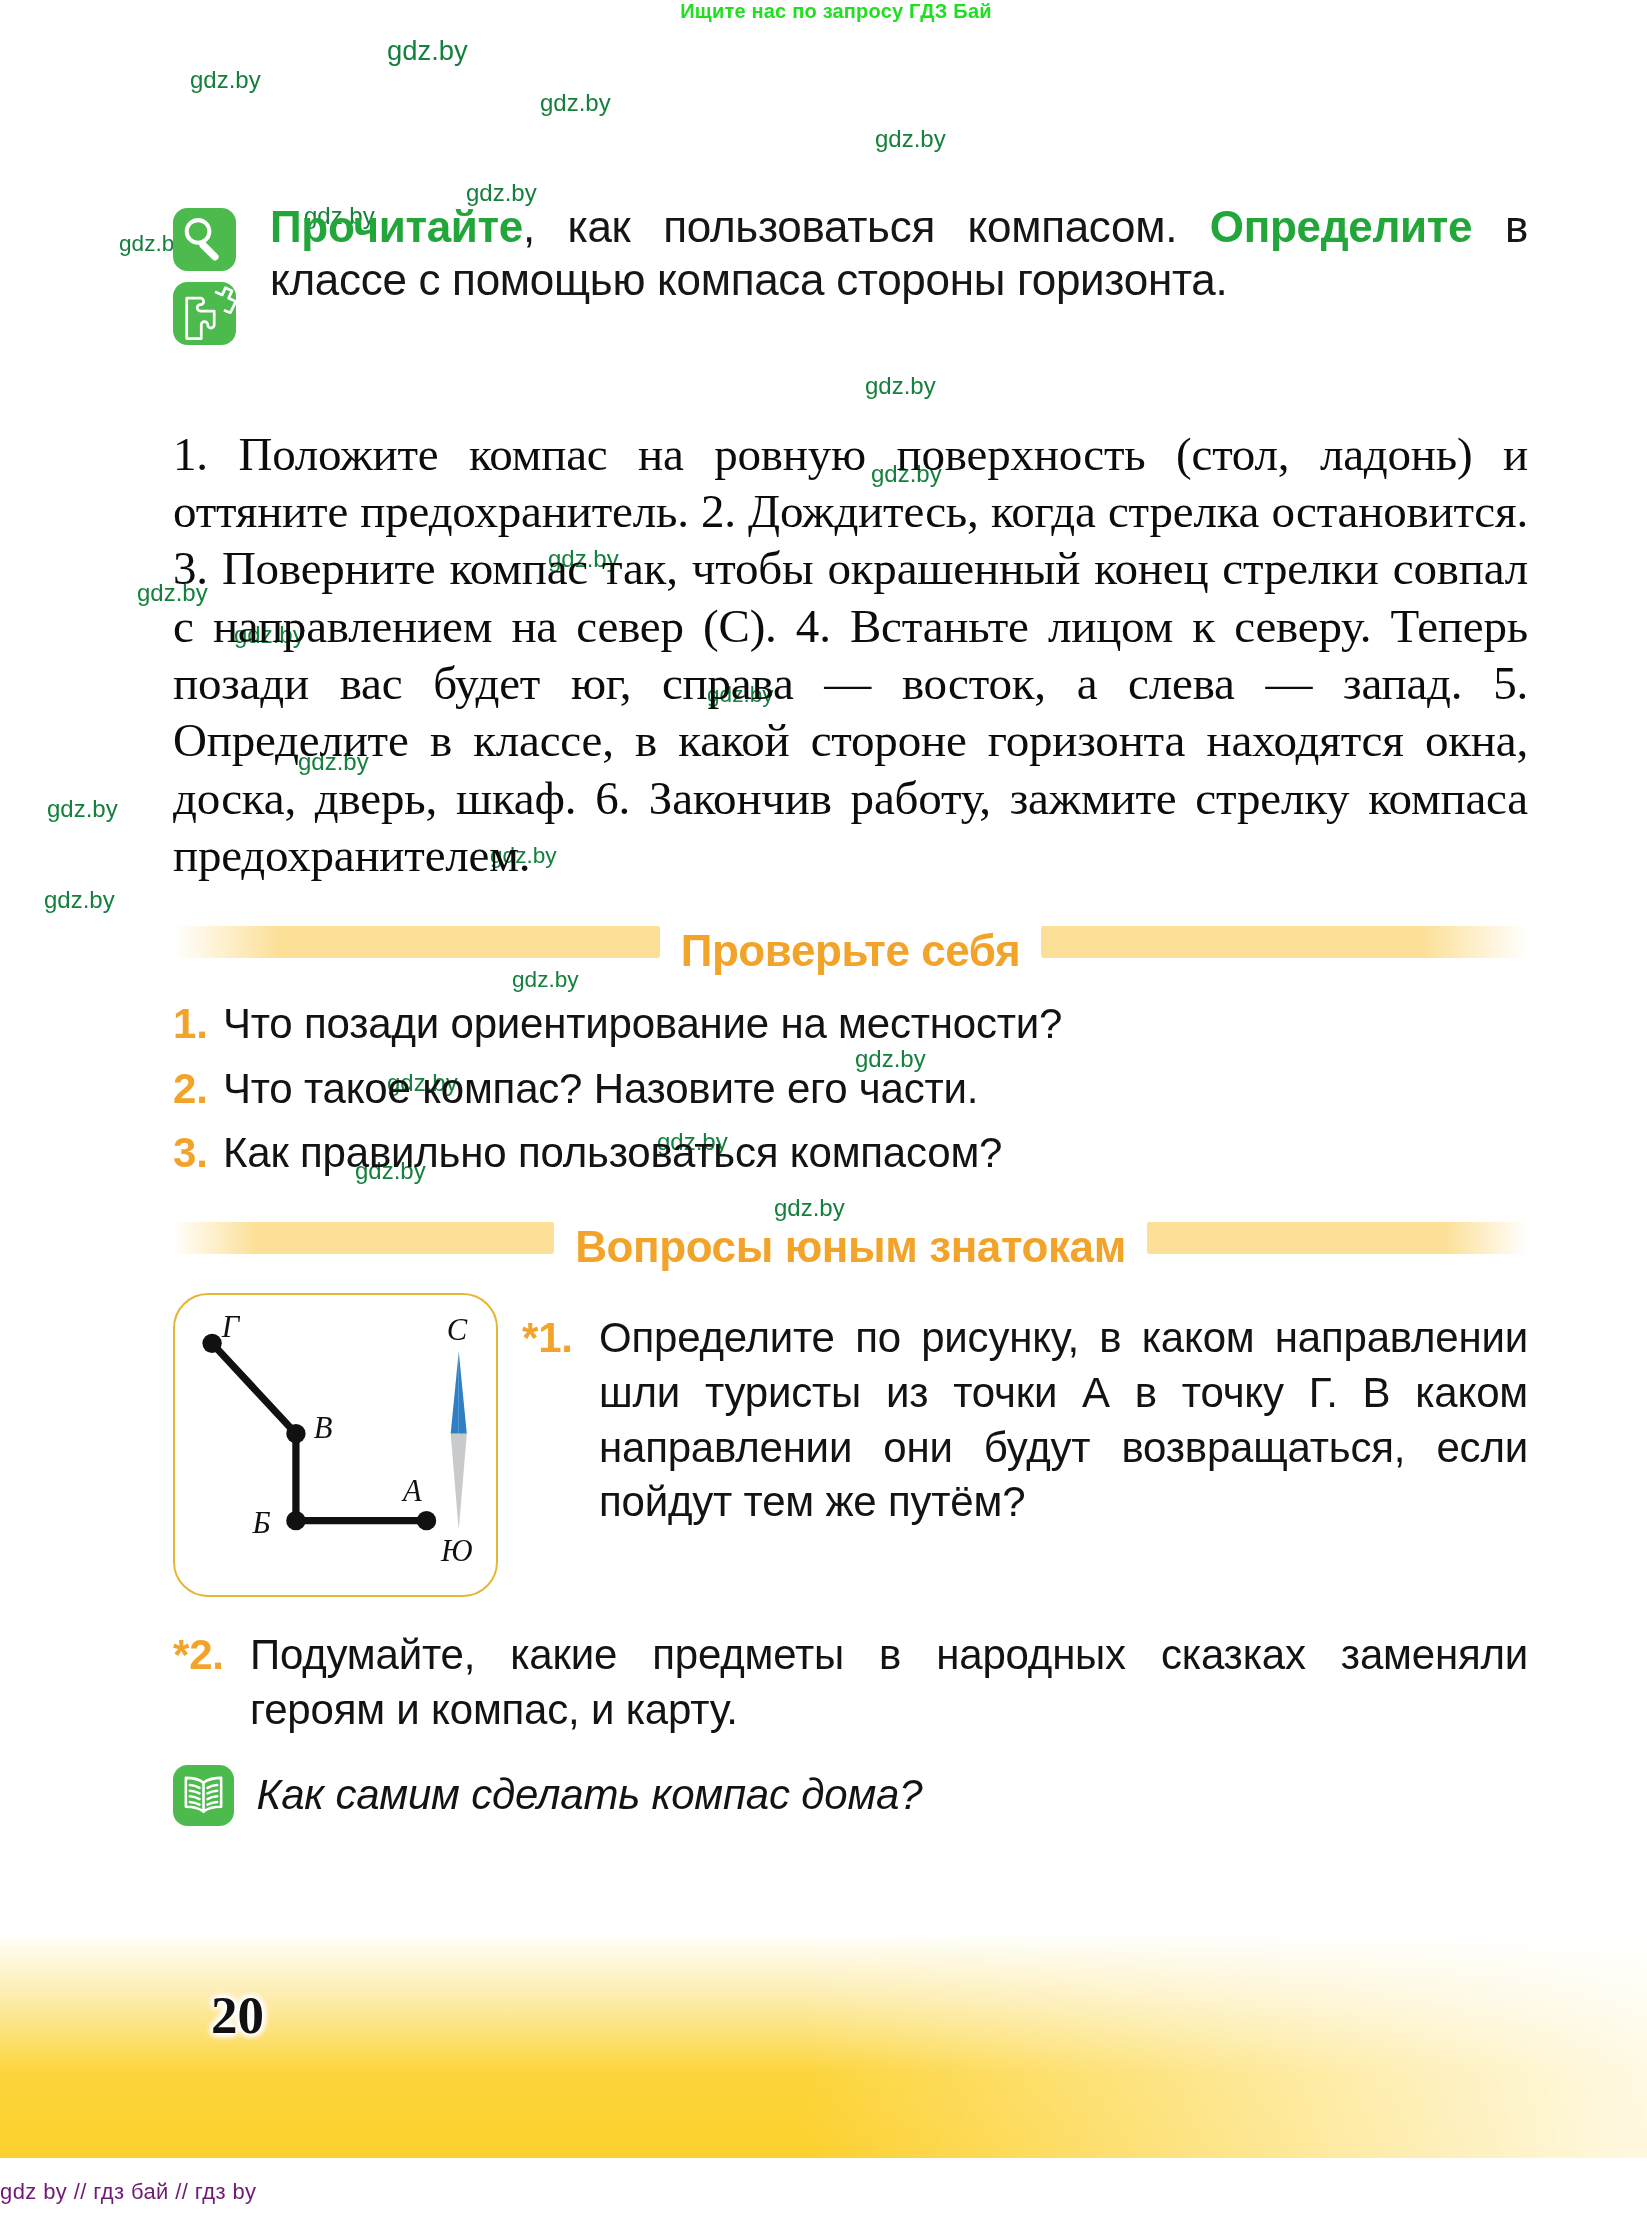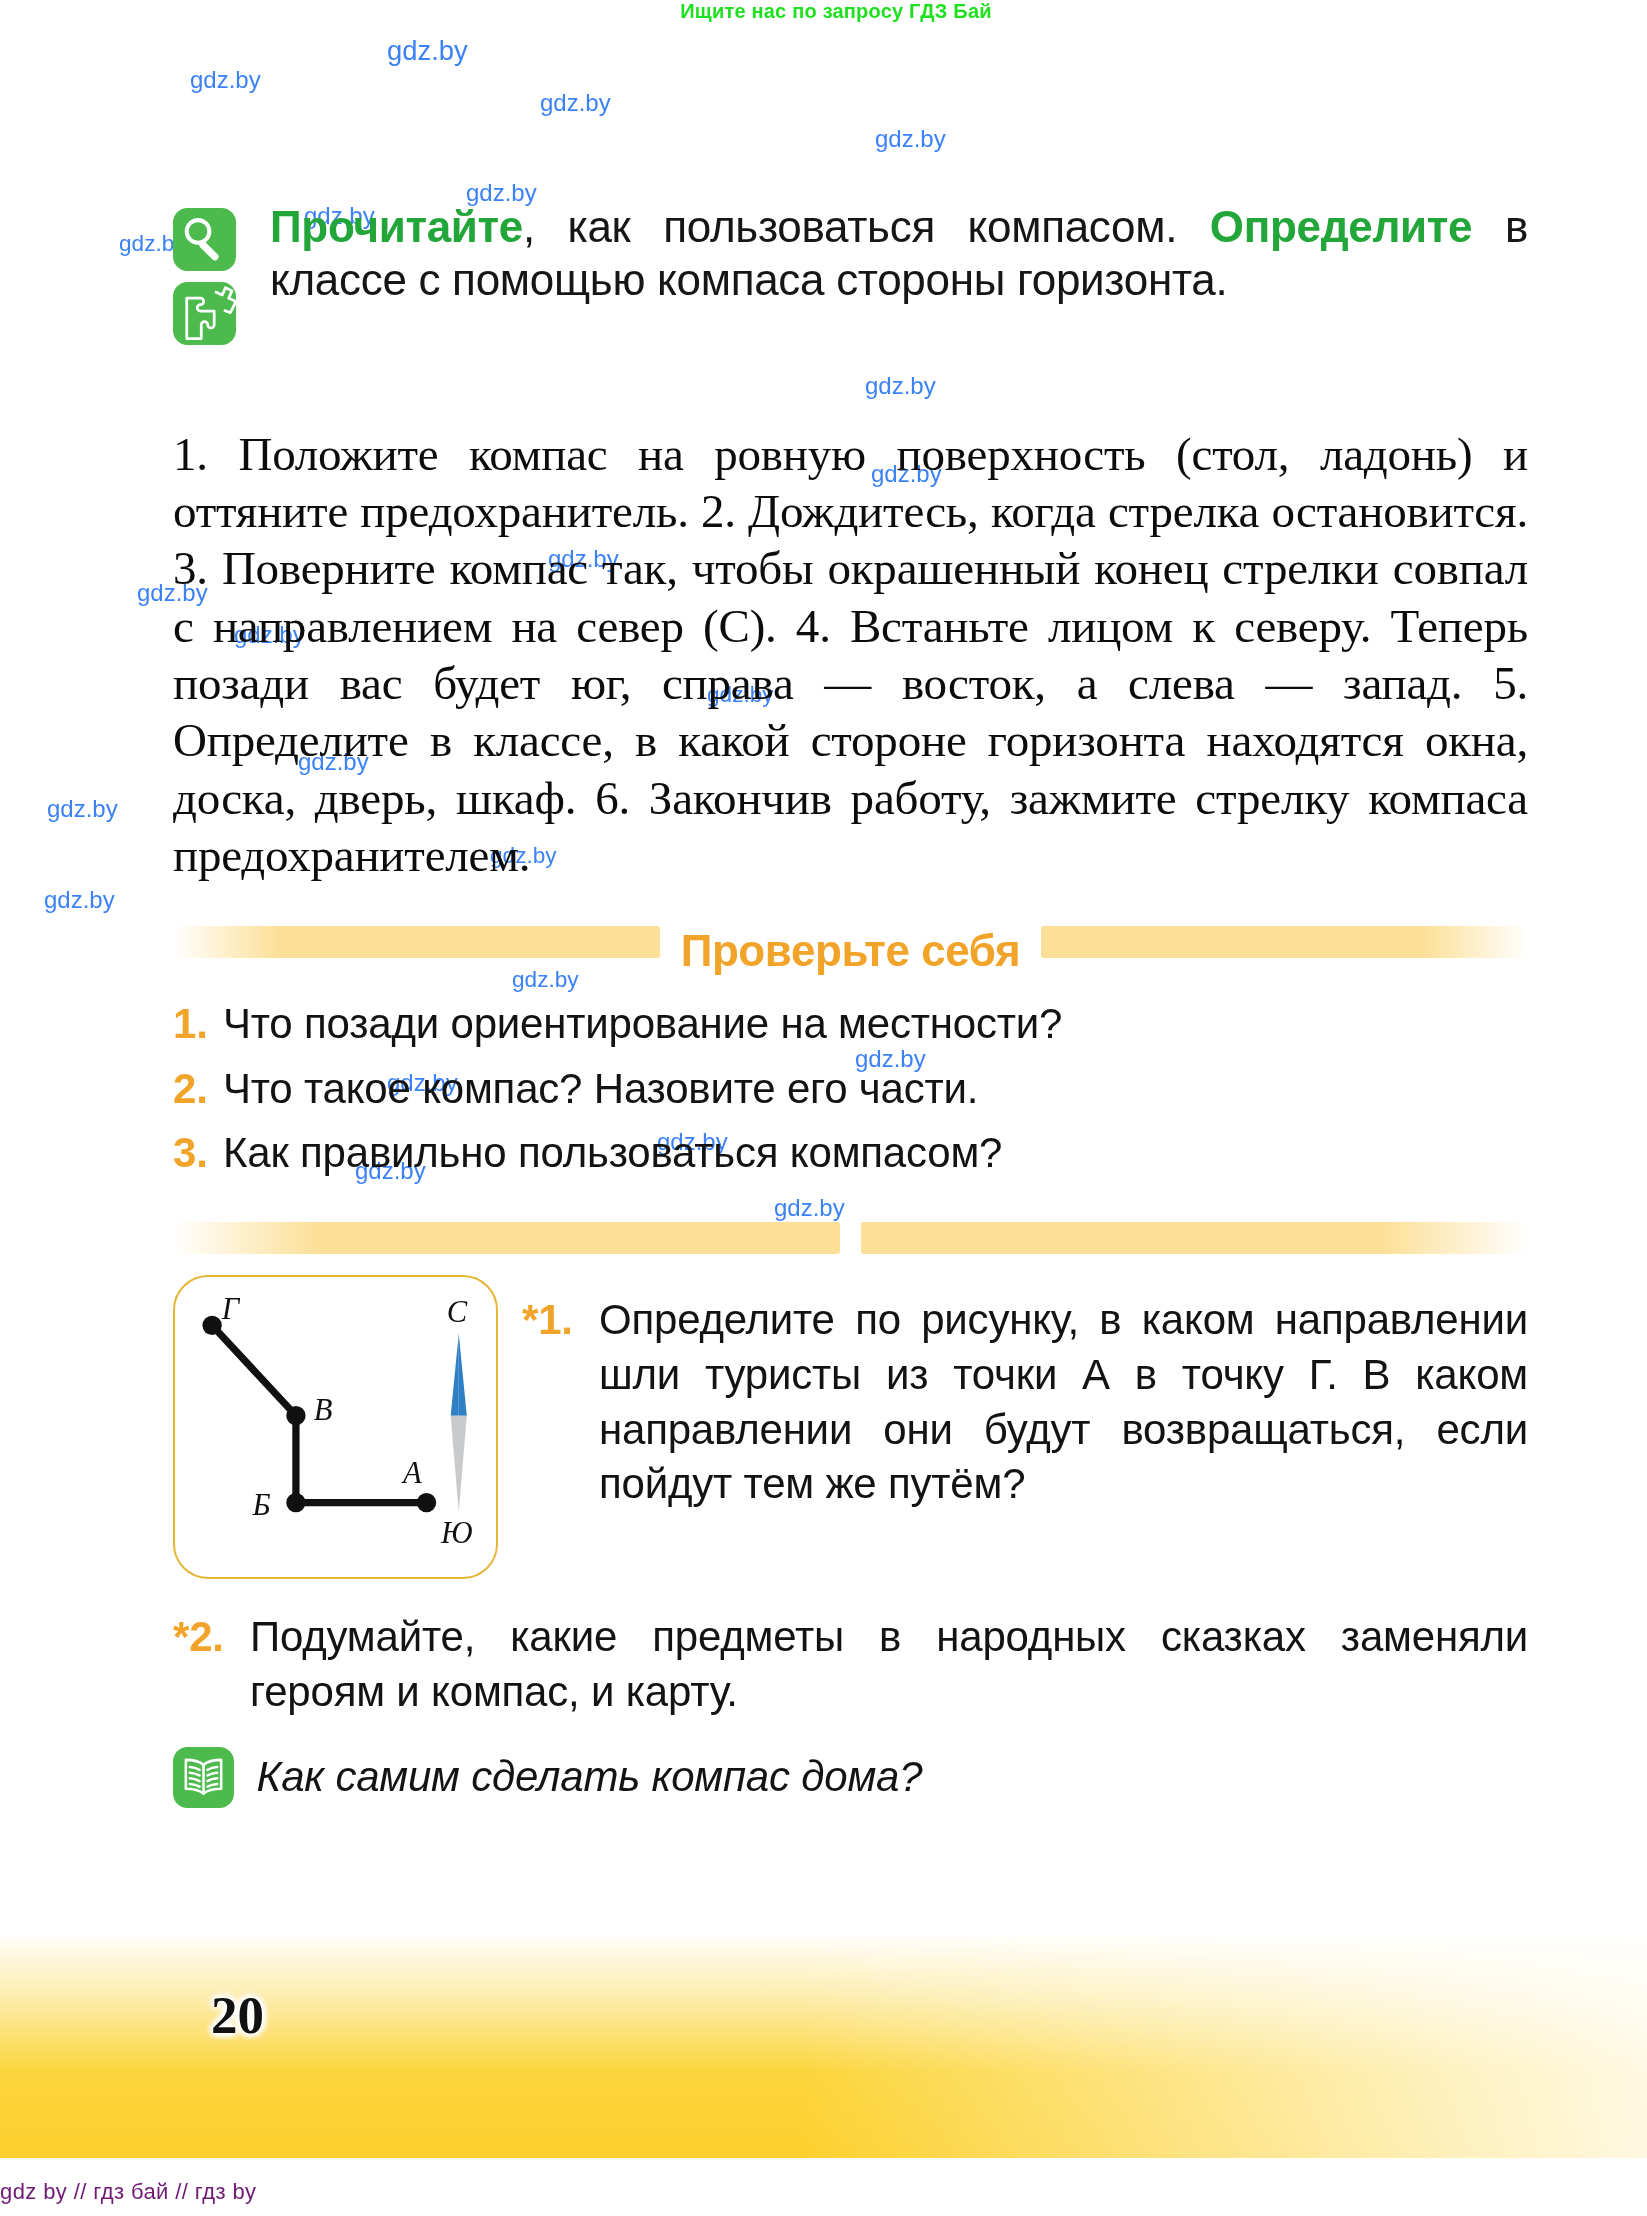--- a/index.html
+++ b/index.html
@@ -30,21 +30,21 @@
     font-weight: bold;
     color: #1fe01f;
     letter-spacing: 0.2px;
   }
 
   
   .wm {
     position: absolute;
     font-family: "Liberation Sans", sans-serif;
     font-size: 24px;
-    color: #3b82f6;
+    color: #15803d;
     white-space: nowrap;
     pointer-events: none;
   }
 
   
   .content {
     position: absolute;
     left: 173px;
     top: 169px;
     width: 1355px;
@@ -327,20 +327,21 @@
         <span class="qtext">Что такое компас? Назовите его части.</span>
       </div>
       <div class="qitem">
         <span class="qnum">3.</span>
         <span class="qtext">Как правильно пользоваться компасом?</span>
       </div>
     </div>
 
     <div class="sec-head">
       <div class="sec-bar left"></div>
+      <div class="sec-title">Вопросы юным знатокам</div>
       <div class="sec-bar right"></div>
     </div>
 
     <div class="fig-row">
       <div class="figbox">
         <svg width="316" height="295" viewBox="0 0 392 366" xmlns="http://www.w3.org/2000/svg">
 
           <polyline points="312,280 150,280 150,172 46,60" fill="none" stroke="#111111" stroke-width="9" stroke-linecap="round" stroke-linejoin="round"></polyline>
           <circle cx="46" cy="60" r="12" fill="#111111"></circle>
           <circle cx="150" cy="172" r="12" fill="#111111"></circle>

